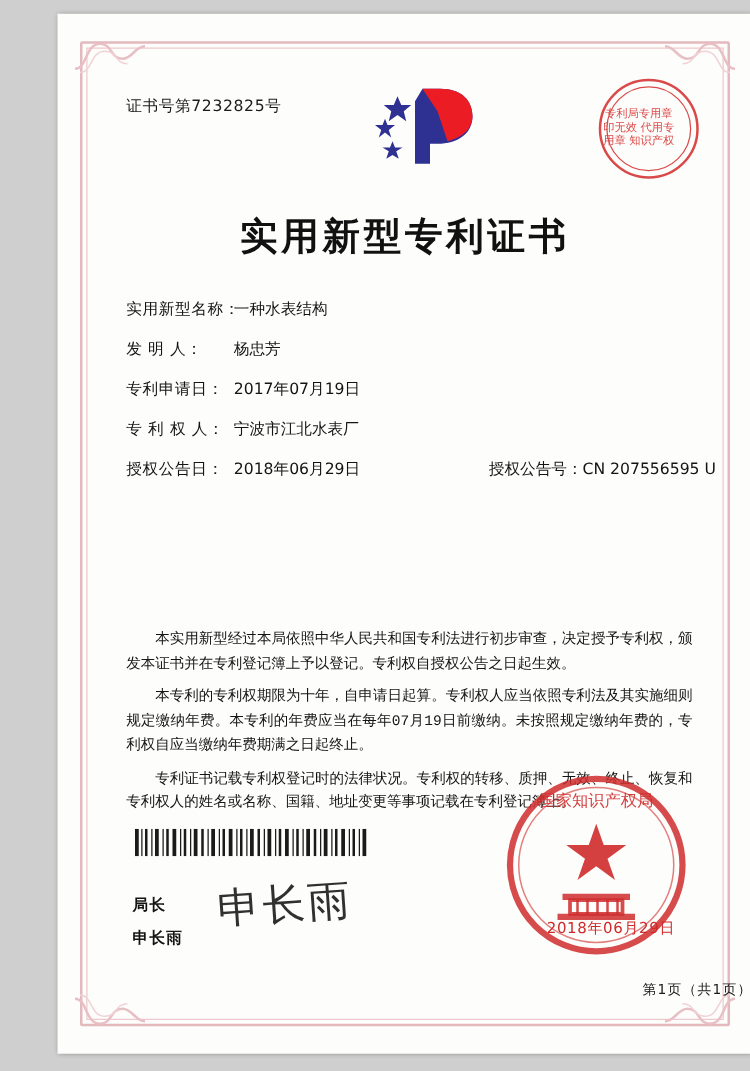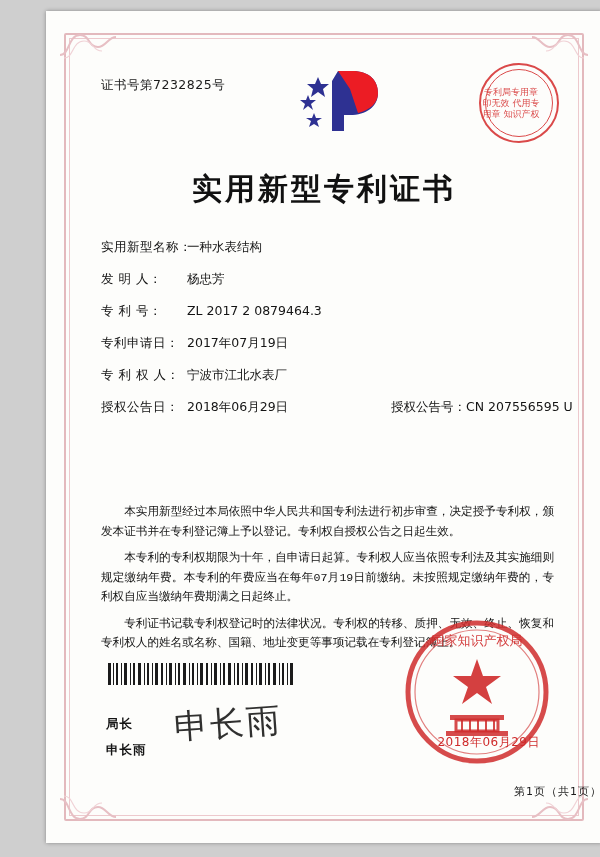--- a/index.html
+++ b/index.html
@@ -278,23 +278,20 @@
     </div>
 
     <div class="title">实用新型专利证书</div>
 
     <div class="fields">
       <div class="field-row">
         <span class="field-label">实用新型名称：</span><span class="field-value">一种水表结构</span>
       </div>
       <div class="field-row">
         <span class="field-label">发 明 人：</span><span class="field-value">杨忠芳</span>
-      </div>
-      <div class="field-row">
-        <span class="field-label">专 利 号：</span><span class="field-value">ZL 2017 2 0879464.3</span>
       </div>
       <div class="field-row">
         <span class="field-label">专利申请日：</span><span class="field-value">2017年07月19日</span>
       </div>
       <div class="field-row">
         <span class="field-label">专 利 权 人：</span><span class="field-value">宁波市江北水表厂</span>
       </div>
       <div class="field-row two">
         <span class="field-label">授权公告日：</span><span class="field-value">2018年06月29日</span>
         <span class="field-value2"><span>授权公告号：</span><span>CN 207556595 U</span></span>

